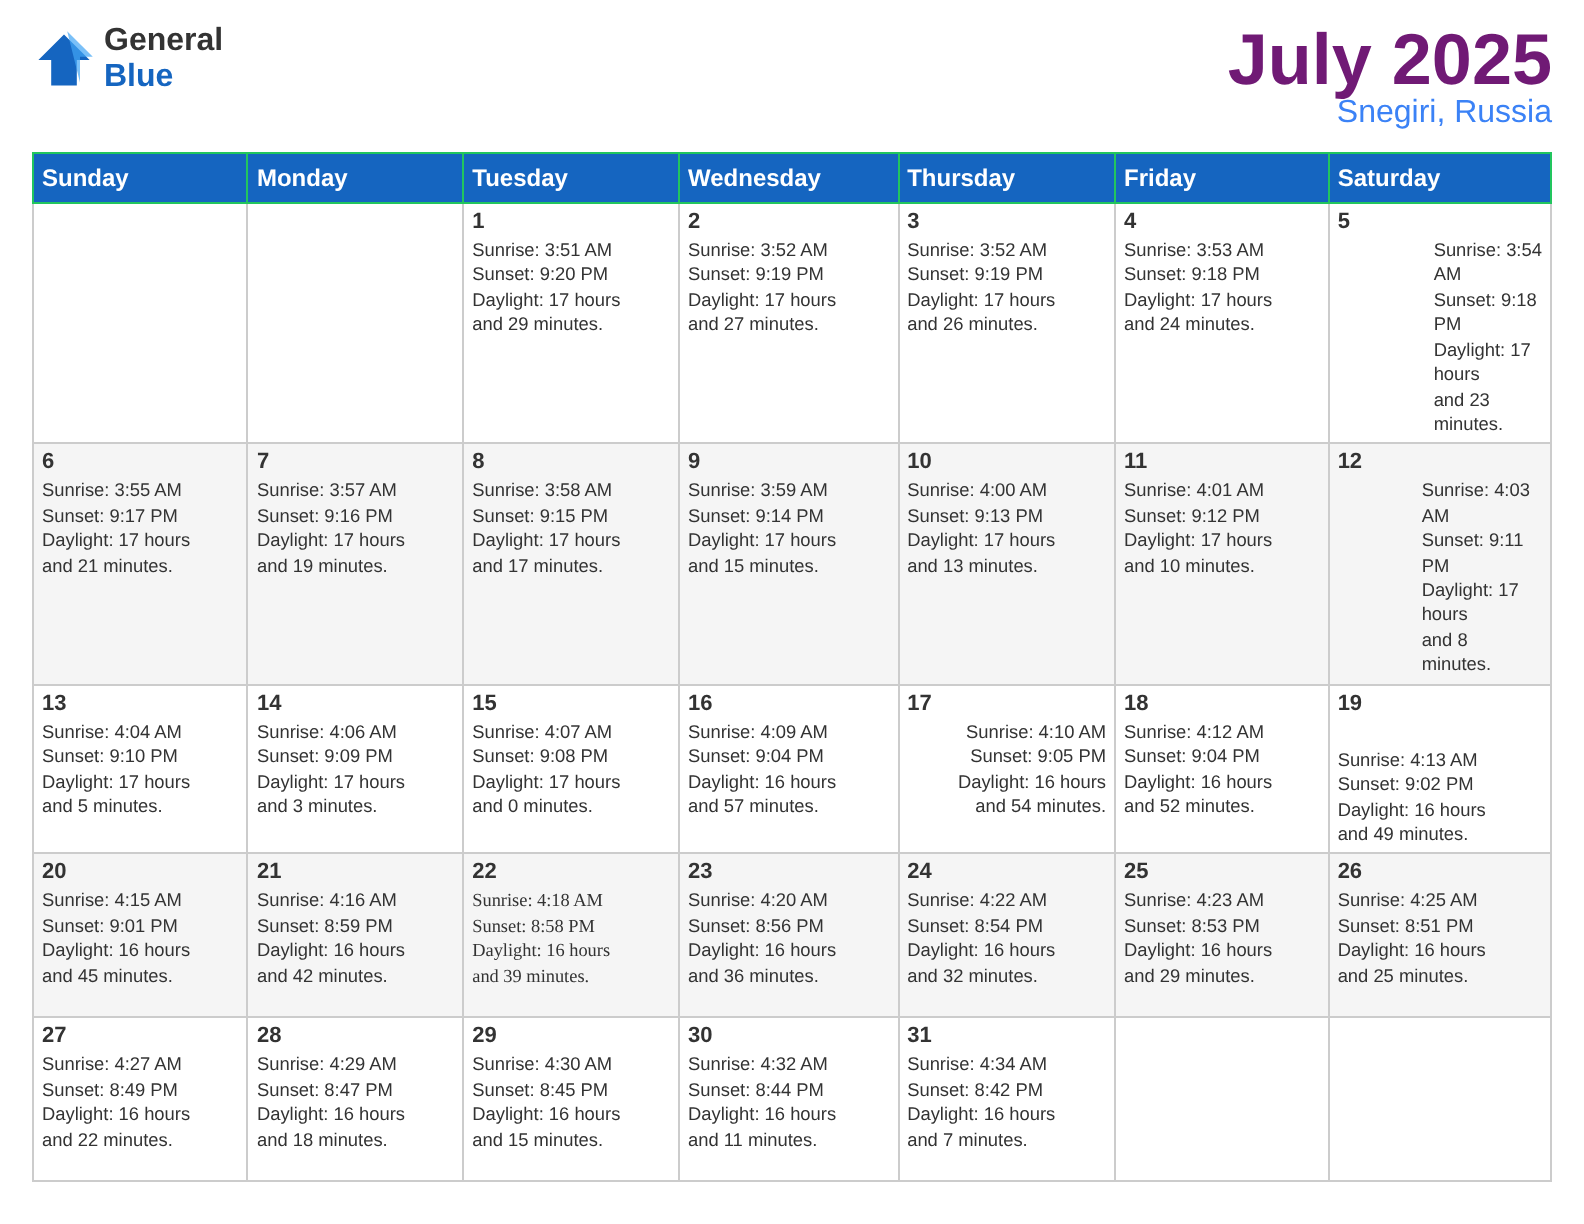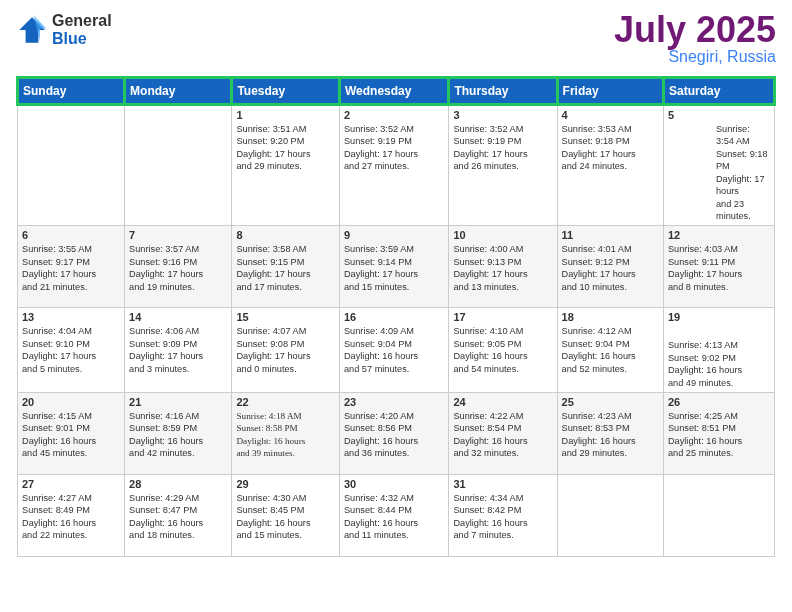--- a/index.html
+++ b/index.html
@@ -58,21 +58,21 @@
       border-collapse: collapse;
       font-size: 10px;
     }
     .calendar th {
       background: #1565C0;
       color: #fff;
       padding: 5px 4px;
       text-align: left;
       font-size: 12px;
       font-weight: bold;
-      border: 3px solid #22c55e;
+      border: 1px solid #22c55e;
     }
     .calendar td {
       border: 1px solid #ccc;
       vertical-align: top;
       padding: 3px 4px;
       width: 113px;
       min-height: 70px;
       height: 82px;
     }
     .cell-day {
@@ -204,21 +204,21 @@
           </td>
           <td>
             <div class="cell-day">11</div>
             <div class="cell-info" style="white-space: pre-line;">Sunrise: 4:01 AM
 Sunset: 9:12 PM
 Daylight: 17 hours
 and 10 minutes.</div>
           </td>
           <td>
             <div class="cell-day">12</div>
-            <div class="cell-info" style="white-space: pre-line;">Sunrise: 4:03 AM
+            <div class="cell-info" style="white-space: pre-line; margin-left: 42px;">Sunrise: 4:03 AM
 Sunset: 9:11 PM
 Daylight: 17 hours
 and 8 minutes.</div>
           </td>
         </tr>
         <tr>
           <td>
             <div class="cell-day">13</div>
             <div class="cell-info" style="white-space: pre-line;">Sunrise: 4:04 AM
 Sunset: 9:10 PM
@@ -241,21 +241,21 @@
           </td>
           <td>
             <div class="cell-day">16</div>
             <div class="cell-info" style="white-space: pre-line;">Sunrise: 4:09 AM
 Sunset: 9:04 PM
 Daylight: 16 hours
 and 57 minutes.</div>
           </td>
           <td>
             <div class="cell-day">17</div>
-            <div class="cell-info" style="white-space: pre-line;">Sunrise: 4:10 AM
+            <div class="cell-info" style="white-space: pre-line; text-align: right;">Sunrise: 4:10 AM
 Sunset: 9:05 PM
 Daylight: 16 hours
 and 54 minutes.</div>
           </td>
           <td>
             <div class="cell-day">18</div>
             <div class="cell-info" style="white-space: pre-line;">Sunrise: 4:12 AM
 Sunset: 9:04 PM
 Daylight: 16 hours
 and 52 minutes.</div>

